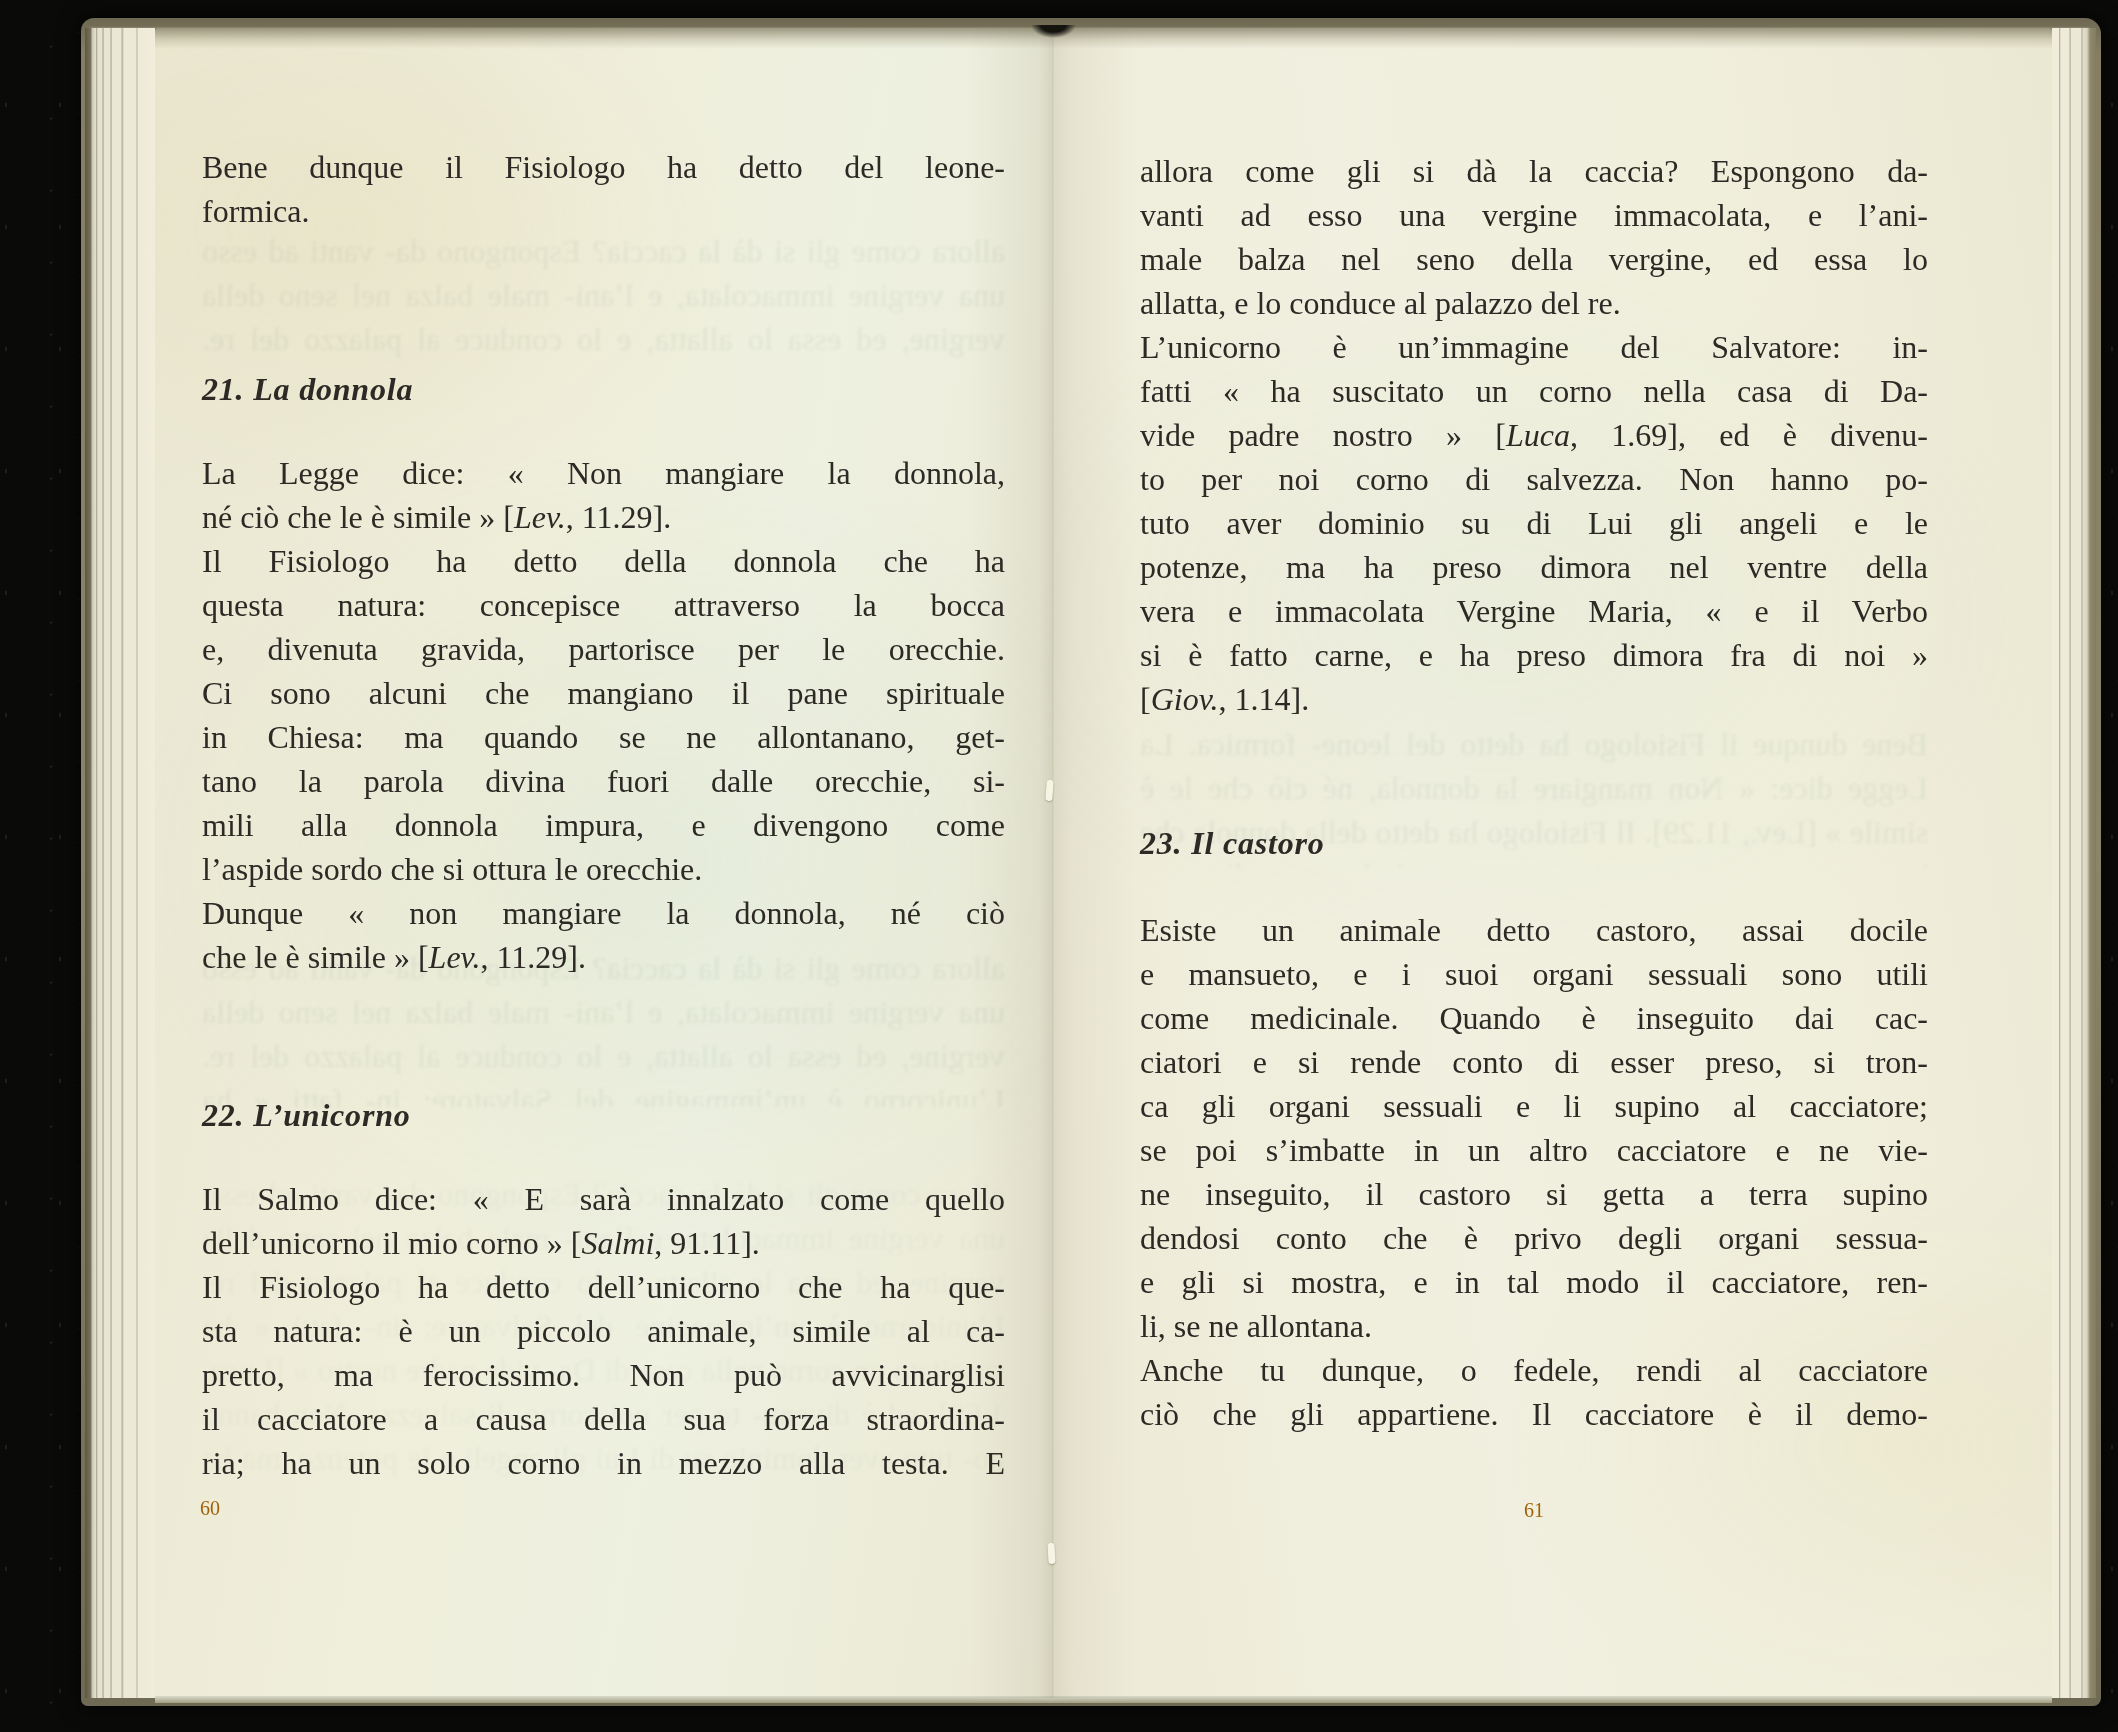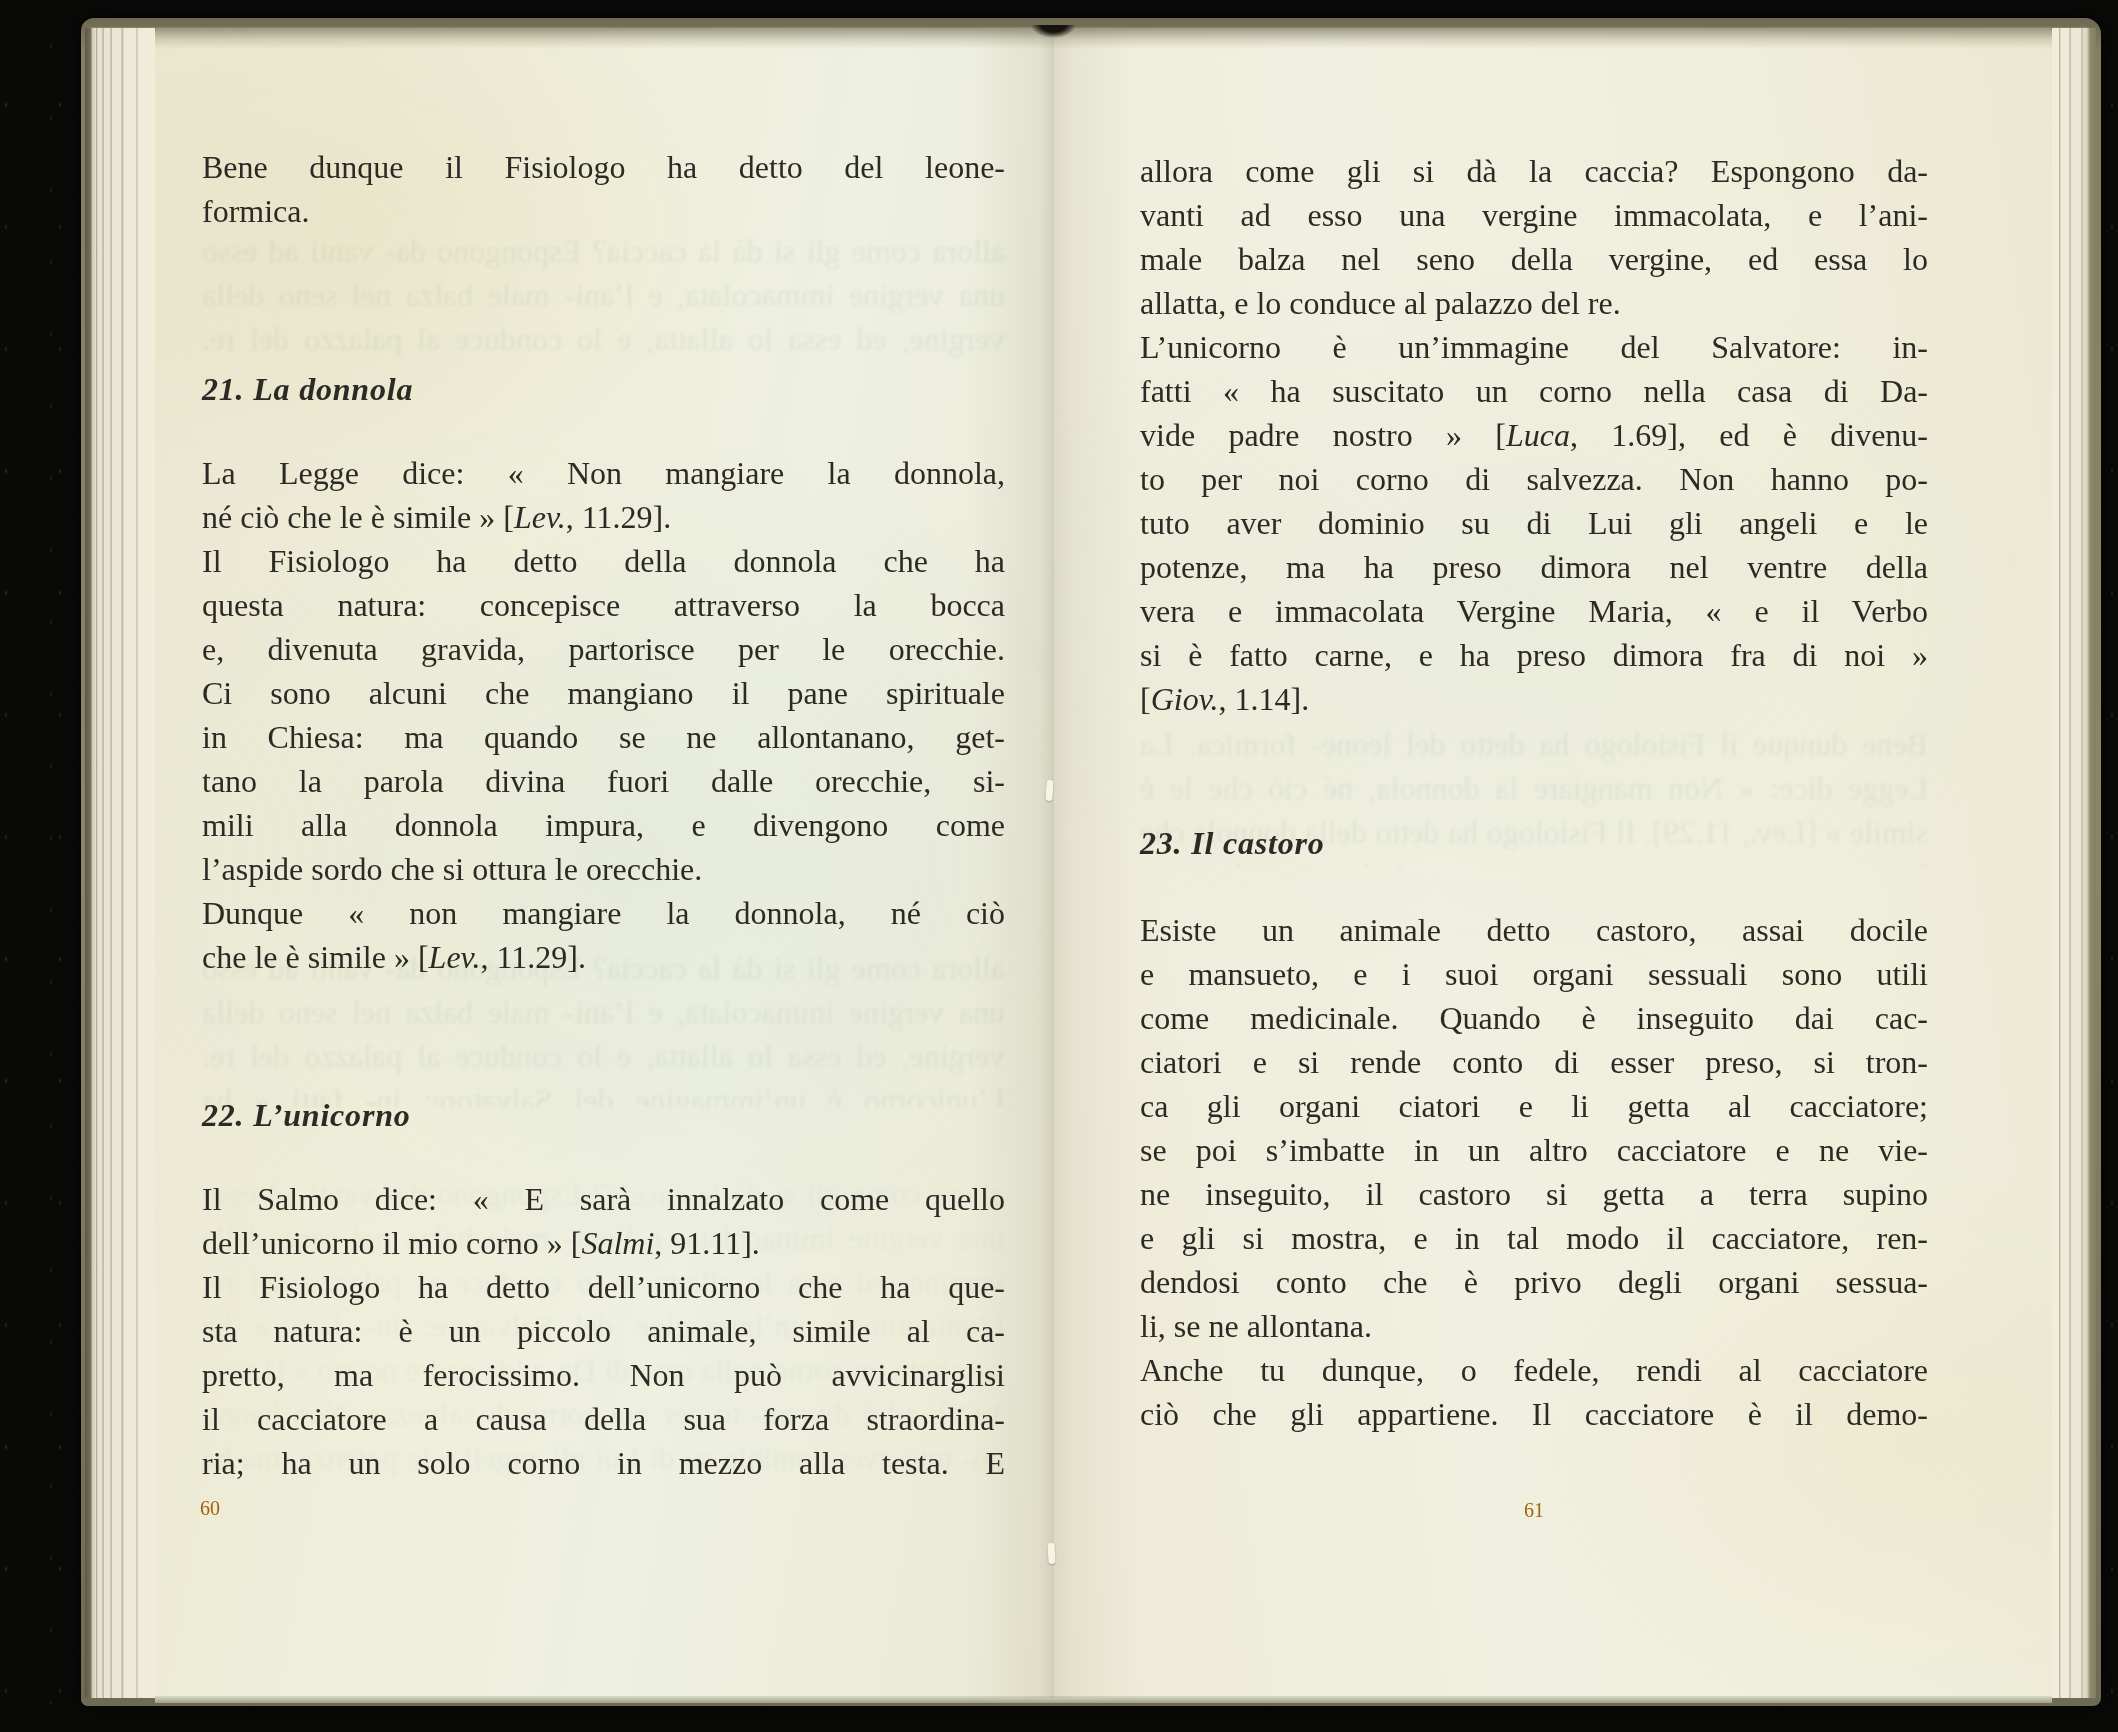--- a/index.html
+++ b/index.html
@@ -227,25 +227,25 @@
       <div class="line"><span>tuto aver dominio su di Lui gli angeli e le</span></div>
       <div class="line"><span>potenze, ma ha preso dimora nel ventre della</span></div>
       <div class="line"><span>vera e immacolata Vergine Maria, « e il Verbo</span></div>
       <div class="line"><span>si è fatto carne, e ha preso dimora fra di noi »</span></div>
       <div class="line end"><span>[</span><span class="it">Giov.</span><span>, 1.14].</span></div>
       <div class="heading h0">23. Il castoro</div>
       <div class="line"><span>Esiste un animale detto castoro, assai docile</span></div>
       <div class="line"><span>e mansueto, e i suoi organi sessuali sono utili</span></div>
       <div class="line"><span>come medicinale. Quando è inseguito dai cac-</span></div>
       <div class="line"><span>ciatori e si rende conto di esser preso, si tron-</span></div>
-      <div class="line"><span>ca gli organi ciatori e li getta al cacciatore;</span></div>
+      <div class="line"><span>ca gli organi sessuali e li supino al cacciatore;</span></div>
       <div class="line"><span>se poi s’imbatte in un altro cacciatore e ne vie-</span></div>
       <div class="line"><span>ne inseguito, il castoro si getta a terra supino</span></div>
+      <div class="line"><span>dendosi conto che è privo degli organi sessua-</span></div>
       <div class="line"><span>e gli si mostra, e in tal modo il cacciatore, ren-</span></div>
-      <div class="line"><span>dendosi conto che è privo degli organi sessua-</span></div>
       <div class="line end"><span>li, se ne allontana.</span></div>
       <div class="line"><span>Anche tu dunque, o fedele, rendi al cacciatore</span></div>
       <div class="line"><span>ciò che gli appartiene. Il cacciatore è il demo-</span></div>
     </div>
 
   <div class="page-number pn-left">60</div>
   <div class="page-number pn-right">61</div>
 
   <div class="gutter"></div>
   <div class="gutter-top-notch"></div>

